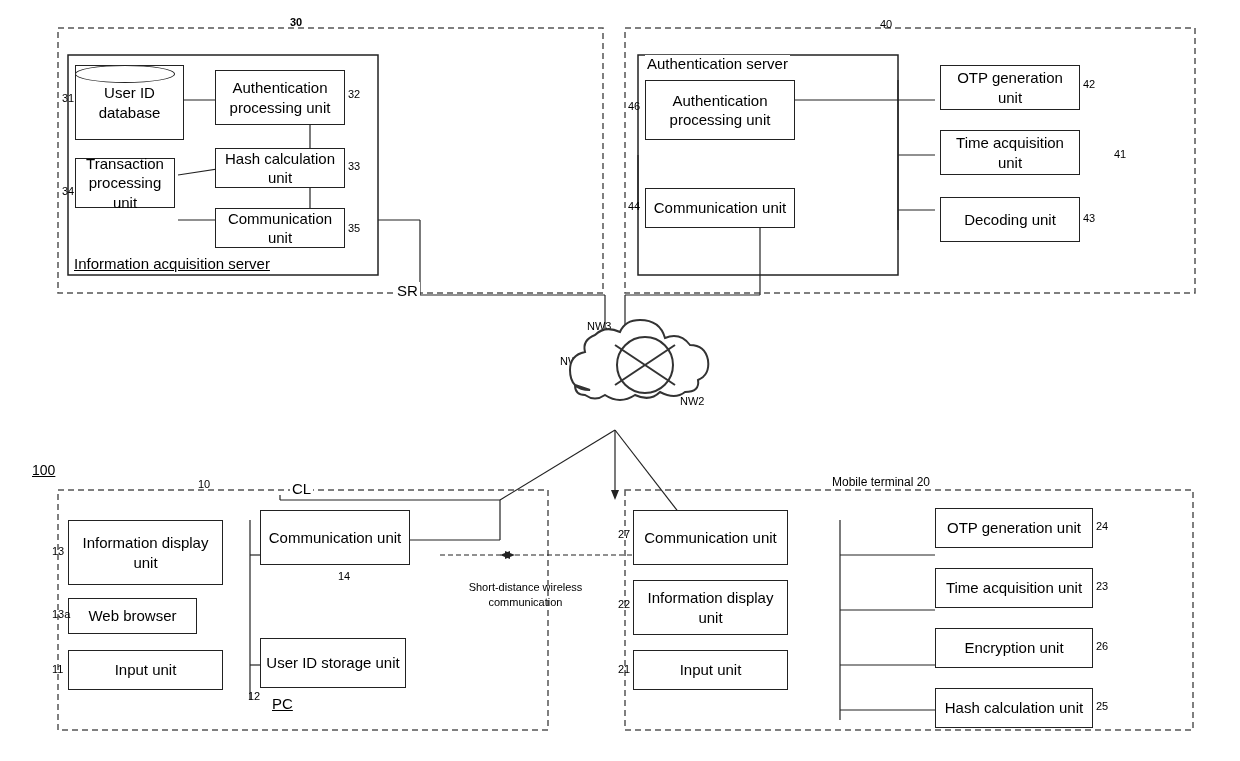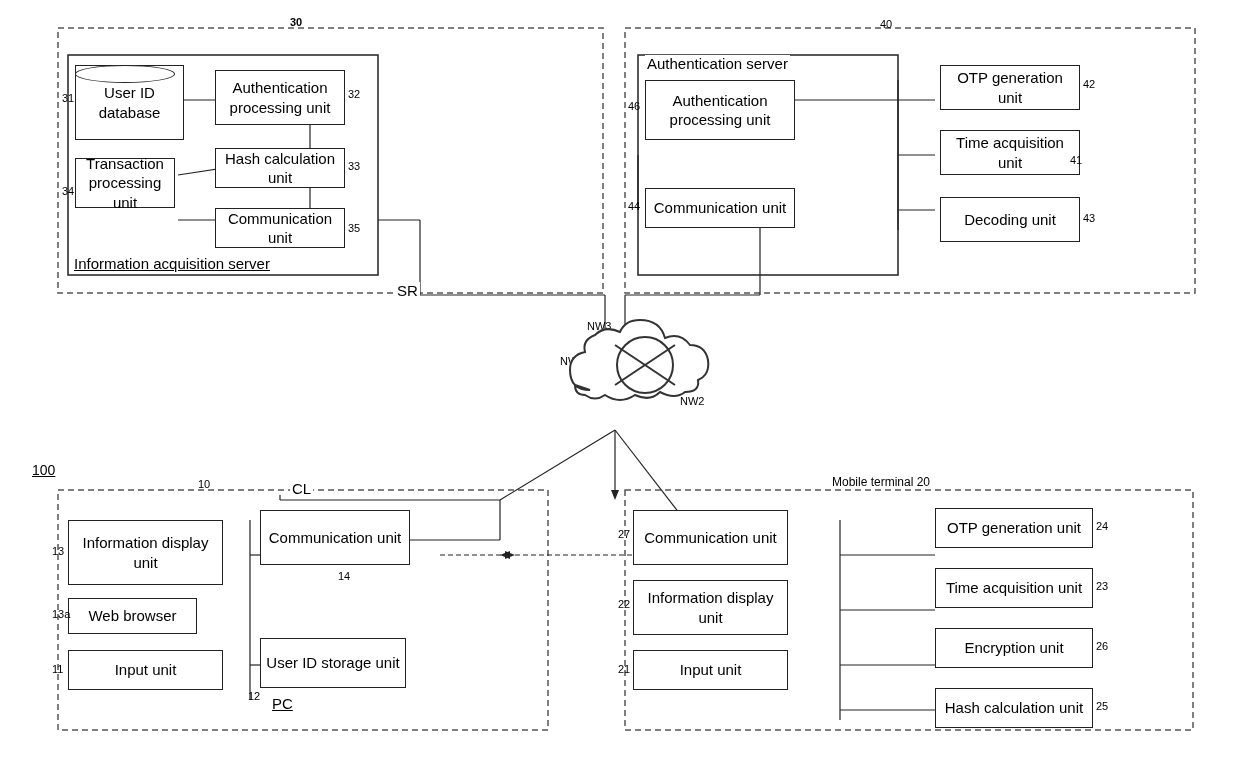--- a/index.html
+++ b/index.html
@@ -192,21 +192,21 @@
   <div class="box" style="left:940px;top:65px;width:140px;height:45px;">
     <span>OTP generation unit</span>
   </div>
 
   <span class="ref-num" style="left:1083px;top:78px;">42</span>
 
   <div class="box" style="left:940px;top:130px;width:140px;height:45px;">
     <span>Time acquisition unit</span>
   </div>
 
-  <span class="ref-num" style="left:1070px;top:148px;margin-top:6px;">41</span>
+  <span class="ref-num" style="left:1114px;top:148px;">41</span>
 
   <div class="box" style="left:940px;top:197px;width:140px;height:45px;">
     <span>Decoding unit</span>
   </div>
 
   <span class="ref-num" style="left:1083px;top:212px;">43</span>
 
   <span class="ref-num" style="left:587px;top:320px;">NW3</span>
   <span class="ref-num" style="left:560px;top:355px;">NW1</span>
   <span class="ref-num" style="left:680px;top:395px;">NW2</span>
@@ -254,20 +254,23 @@
   </div>
 
   <span class="ref-num" style="left:338px;top:570px;">14</span>
 
   <div class="box" style="left:260px;top:638px;width:146px;height:50px;">
     <span>User ID storage unit</span>
   </div>
 
   <span class="ref-num" style="left:248px;top:690px;">12</span>
 
+  <div style="position:absolute;left:448px;top:580px;width:155px;text-align:center;line-height:1.4;">
+    <span>Short-distance wireless communication</span>
+  </div>
 
   <span class="label" style="left:830px;top:475px;font-size:12px;">Mobile terminal 20</span>
 
   <div class="box" style="left:633px;top:510px;width:155px;height:55px;">
     <span>Communication unit</span>
   </div>
 
   <span class="ref-num" style="left:618px;top:528px;">27</span>
 
   <div class="box" style="left:633px;top:580px;width:155px;height:55px;">

